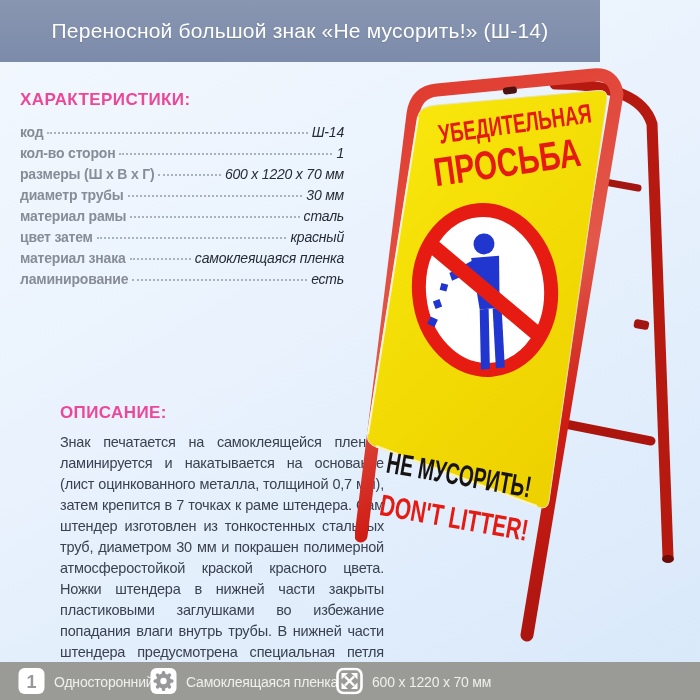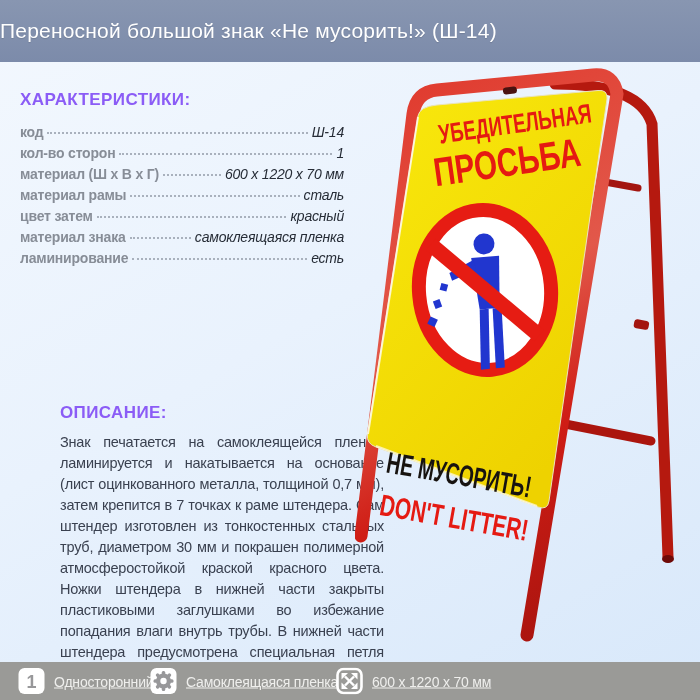--- a/index.html
+++ b/index.html
@@ -3,33 +3,33 @@
 <meta charset="utf-8">
 <style>
   html,body{margin:0;padding:0;}
   body{
     width:700px;height:700px;position:relative;overflow:hidden;
     font-family:"Liberation Sans",sans-serif;
     background:linear-gradient(150deg,#f3f8fe 0%,#e9f2fd 45%,#d8e8fa 100%);
   }
   
   .topbar{
-    position:absolute;left:0;top:0;width:700px;height:62px;
+    position:absolute;left:0;top:0;width:600px;height:62px;
     background:linear-gradient(#8896b1,#7c8baa);
-    display:flex;align-items:center;justify-content:flex-start;
+    display:flex;align-items:center;justify-content:center;
   }
   .topbar h1{
     margin:0;color:#ffffff;font-size:21px;font-weight:normal;
     letter-spacing:0.2px;text-shadow:0 1px 1px rgba(0,0,0,0.12);
   }
   
   .char-block{position:absolute;left:20px;top:90px;width:324px;}
   .desc-block{position:absolute;left:20px;top:403px;width:324px;margin-left:40px;}
   .sec-heading{
-    margin:0 0 14px 0;color:#8b5cf6;font-size:17px;font-weight:bold;
+    margin:0 0 14px 0;color:#ec4899;font-size:17px;font-weight:bold;
     letter-spacing:0.4px;
   }
   .desc-block .sec-heading{margin-bottom:9px;}
   .spec-row{
     display:flex;align-items:baseline;height:21px;font-size:14px;
     letter-spacing:-0.2px;white-space:nowrap;text-align:right;
   }
   .spec-label{color:#878d97;font-weight:bold;}
   .spec-dots{
     flex:1;border-bottom:2px dotted #a9b1bd;
@@ -42,21 +42,21 @@
   }
   
   .footer{
     position:absolute;left:0;top:662px;width:700px;height:38px;
     background:#9a9a97;
   }
   .footer-item{
     position:absolute;top:50%;transform:translateY(-50%);
     display:flex;align-items:center;gap:9px;
   }
-  .footer-item .lbl{color:#efefed;font-size:14px;letter-spacing:-0.2px;white-space:nowrap;text-decoration:underline;}
+  .footer-item .lbl{color:#efefed;font-size:14px;letter-spacing:-0.2px;white-space:nowrap;}
   #f-item-0{left:18px;} #f-item-1{left:150px;} #f-item-2{left:336px;}
   .fi-icon{display:block;}
   
   .sign-wrap{position:absolute;left:355px;top:62px;width:345px;height:600px;}
 </style>
 </head>
 <body>
 
 <header class="topbar">
   <h1>Переносной большой знак «Не мусорить!» (Ш-14)</h1>
@@ -69,23 +69,28 @@
     <span class="spec-label">код</span>
     <span class="spec-dots"></span>
     <span class="spec-value">Ш-14</span>
   </div>
   <div class="spec-row">
     <span class="spec-label">кол-во сторон</span>
     <span class="spec-dots"></span>
     <span class="spec-value">1</span>
   </div>
   <div class="spec-row">
-    <span class="spec-label">материал (Ш х В х Г)</span>
+    <span class="spec-label">размеры (Ш х В х Г)</span>
     <span class="spec-dots"></span>
     <span class="spec-value">600 х 1220 х 70 мм</span>
+  </div>
+  <div class="spec-row">
+    <span class="spec-label">диаметр трубы</span>
+    <span class="spec-dots"></span>
+    <span class="spec-value">30 мм</span>
   </div>
   <div class="spec-row">
     <span class="spec-label">материал рамы</span>
     <span class="spec-dots"></span>
     <span class="spec-value">сталь</span>
   </div>
   <div class="spec-row">
     <span class="spec-label">цвет затем</span>
     <span class="spec-dots"></span>
     <span class="spec-value">красный</span>

